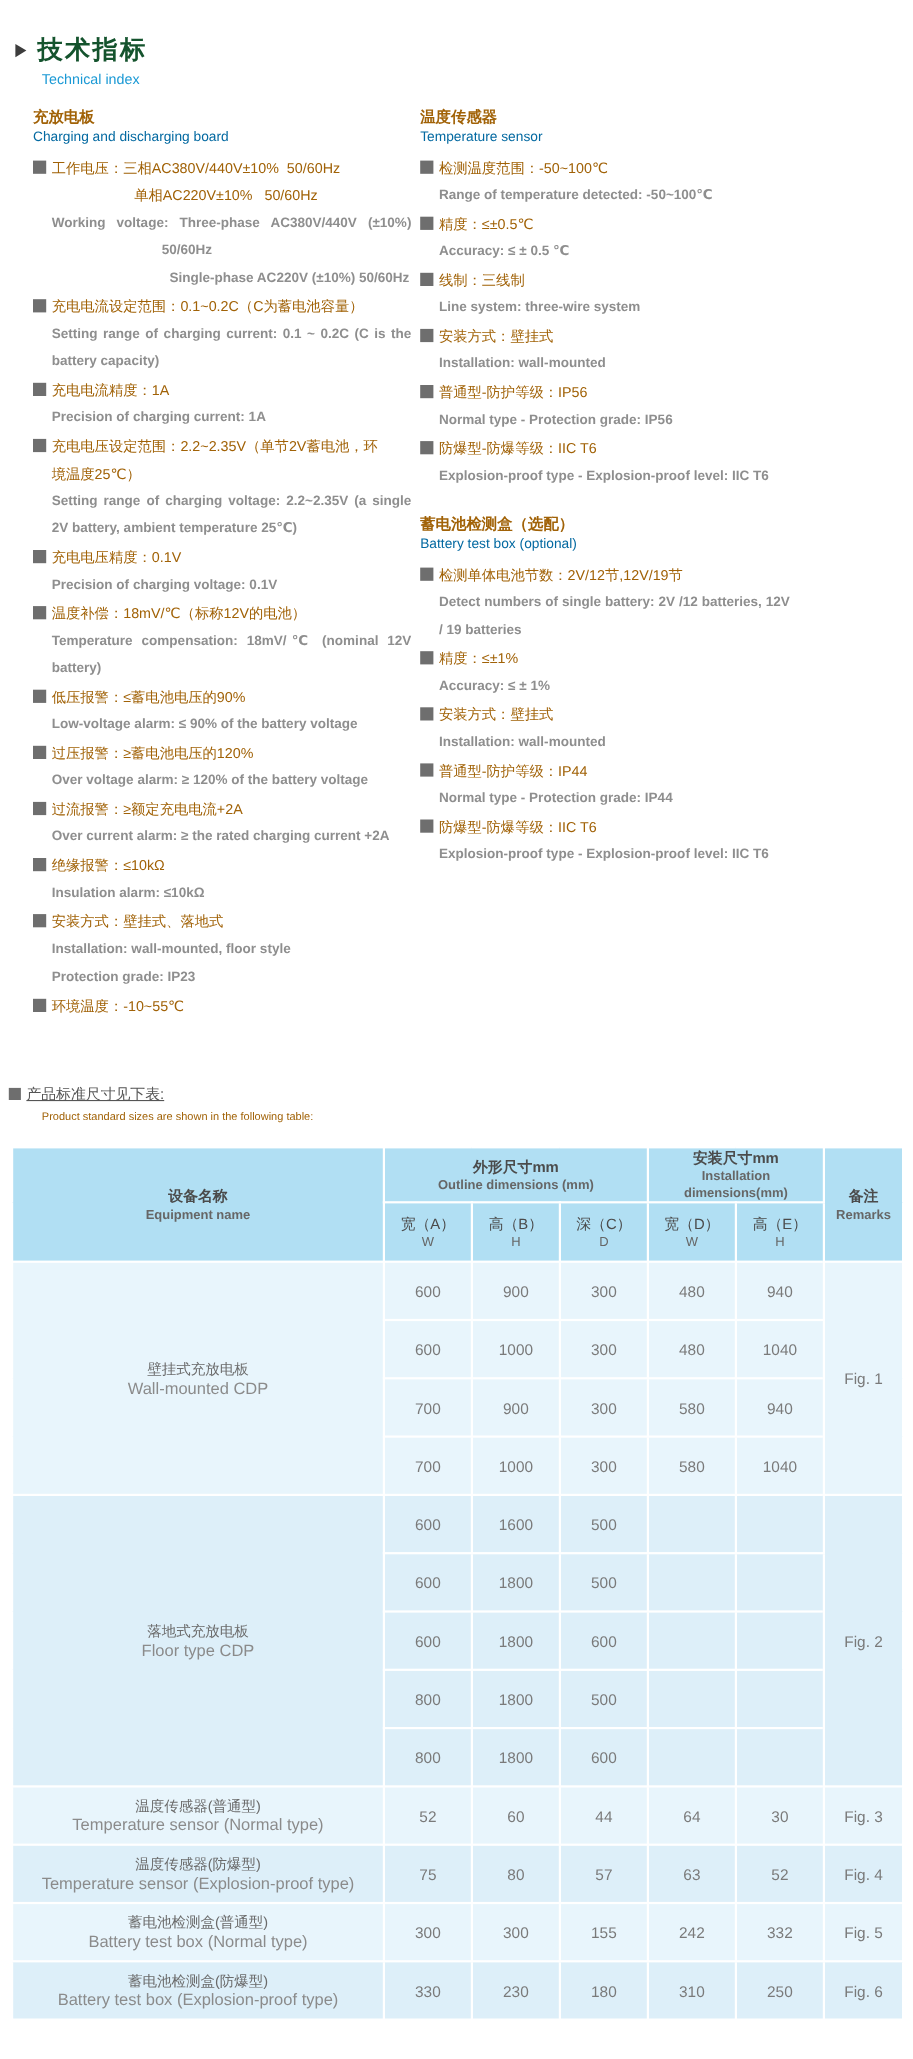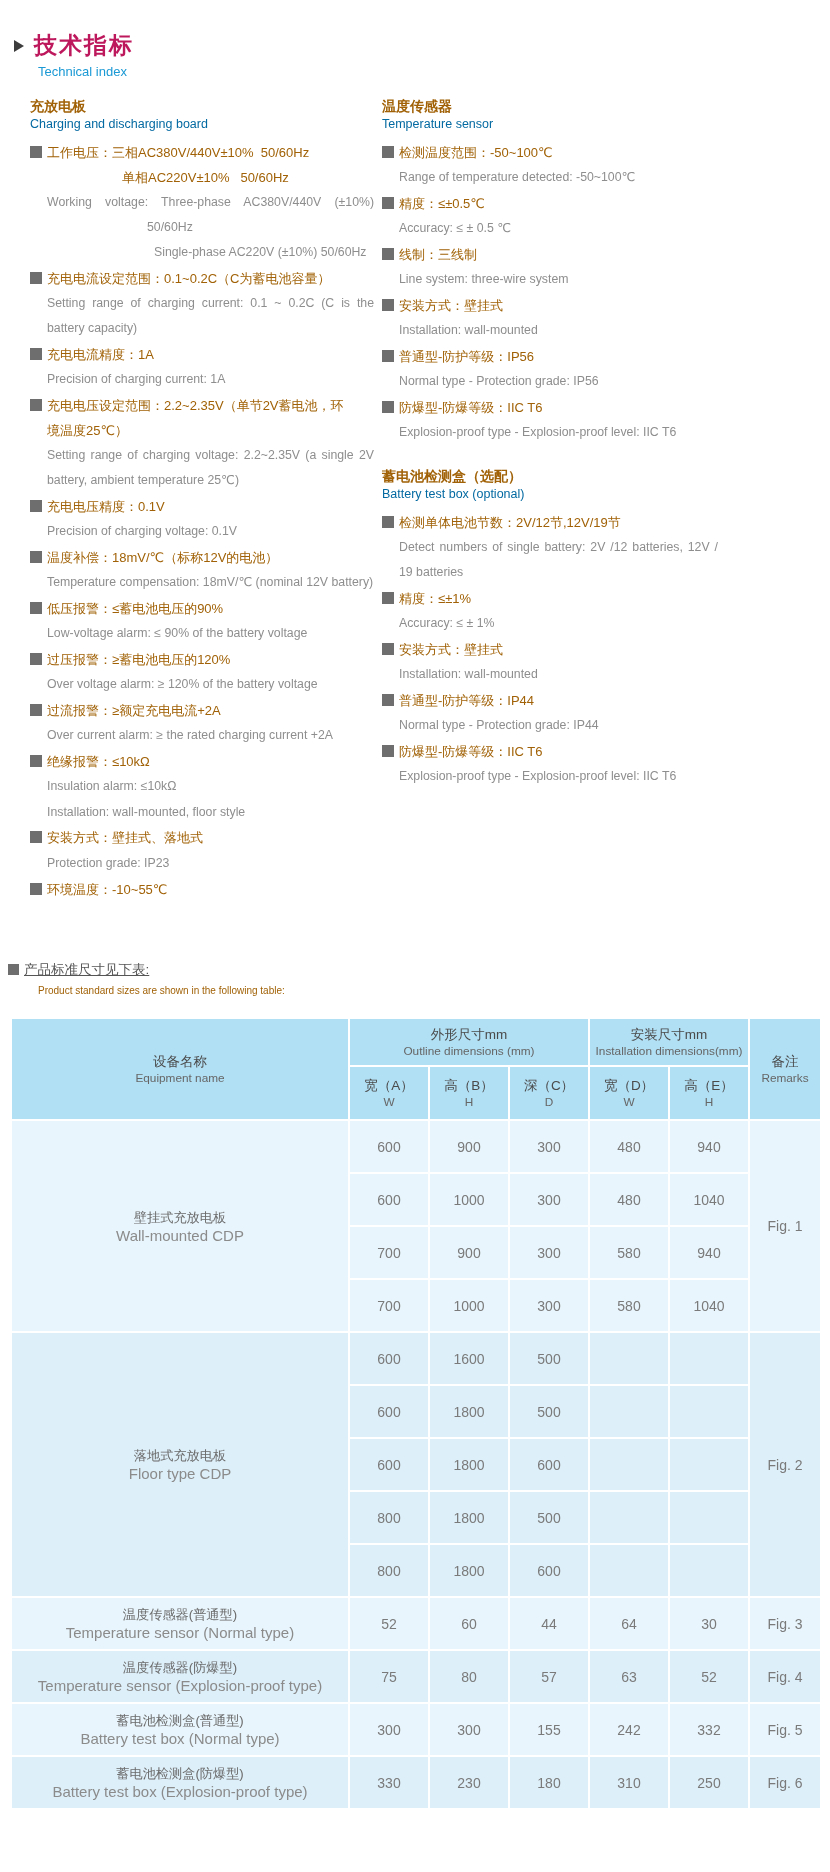--- a/index.html
+++ b/index.html
@@ -2,56 +2,56 @@
 <html><head>
 <meta charset="utf-8">
 <style>
   html,body{margin:0;padding:0;background:#fff;}
   body{font-family:"Liberation Sans","DejaVu Sans",sans-serif;}
   .page{width:830px;height:1872px;background:#fff;overflow:hidden;position:relative;}
 
   
   .title-row{display:flex;align-items:center;padding:30px 0 0 14px;}
   .tri{width:0;height:0;border-left:10px solid #3d3d3d;border-top:6px solid transparent;border-bottom:6px solid transparent;margin-right:10px;}
-  .page-title{margin:0;font-size:23px;font-weight:bold;color:#be185d;letter-spacing:2px;text-align:right;}
+  .page-title{margin:0;font-size:23px;font-weight:bold;color:#14532d;letter-spacing:2px;text-align:right;}
   .page-subtitle{margin:3px 0 0 38px;font-size:13px;color:#1a99d5;}
 
   
   .cols{display:flex;align-items:flex-start;margin-top:18px;padding-left:30px;}
   .col-l{width:344px;flex:none;}
   .col-r{width:336px;flex:none;margin-left:8px;}
 
   .sec-cn{font-size:14px;font-weight:bold;color:#a16207;line-height:19px;}
   .sec-en{font-size:12.5px;color:#0369a1;line-height:17px;margin-bottom:7px;}
   .sec2{margin-top:22px;}
 
   .spec-item{margin-bottom:1px;}
   .line{font-size:13px;line-height:25px;color:#a16207;}
   .line .t{white-space:pre-wrap;}
   .line.en .t,.line.enj .t{white-space:normal;}
   .line.cnw{padding-left:17px;}
   .line.cna{padding-left:92px;}
-  .line.en,.line.enj,.line.enc,.line.enc2{font-size:12.3px;color:#8e8e8e;}
+  .line.en,.line.enj,.line.enc,.line.enc2{font-size:12.3px;color:#8e8e8e;font-weight:bold;}
   .line.en,.line.enj{padding-left:17px;text-align:justify;}
   .line.enj{text-align-last:justify;}
   .line.enc{padding-left:117px;}
   .line.enc2{padding-left:124px;}
   .bullet{display:inline-block;width:12px;height:12px;background:#6e6e6e;margin-right:5px;vertical-align:-1px;}
 
   
   .note{margin:56px 0 0 8px;}
   .note-cn{font-size:13.5px;color:#555;line-height:22px;text-decoration:underline;}
   .note-cn .bullet{width:11px;height:11px;}
   .note-en{font-size:10px;color:#a16207;padding-left:30px;line-height:20px;}
 
   
   .size-table{border-collapse:collapse;table-layout:fixed;width:810px;margin:16px 0 0 10px;}
   .size-table th,.size-table td{border:2px solid #fff;padding:0;text-align:center;vertical-align:middle;}
   .size-table thead th{background:#b1dff3;font-weight:normal;}
-  .size-table tr.h1 th{height:46px;}
+  .size-table tr.h1 th{height:46px;font-weight:bold;}
   .size-table tr.h2 th{height:52px;}
   .h-cn{font-size:13.5px;color:#4b4b4b;line-height:18px;}
   .h-en{font-size:11.8px;color:#666;line-height:15px;}
   .size-table tbody td{height:51px;font-size:14px;color:#7a7a7a;}
   .size-table tbody tr.g-a td{background:#e8f5fc;}
   .size-table tbody tr.g-b td{background:#ddeff9;}
   .eq-cn{font-size:13.2px;color:#6b6b6b;line-height:18px;}
   .eq-en{font-size:15px;color:#8b8b8b;line-height:17px;}
   td.rm{font-size:12.5px;color:#707070;}
 </style>
@@ -109,22 +109,22 @@
           </div>
           <div class="spec-item">
             <div class="line cn"><span class="bullet"></span><span class="t">过流报警：≥额定充电电流+2A</span></div>
             <div class="line en"><span class="t">Over current alarm: ≥ the rated charging current +2A</span></div>
           </div>
           <div class="spec-item">
             <div class="line cn"><span class="bullet"></span><span class="t">绝缘报警：≤10kΩ</span></div>
             <div class="line en"><span class="t">Insulation alarm: ≤10kΩ</span></div>
           </div>
           <div class="spec-item">
+            <div class="line cn"><span class="bullet"></span><span class="t">安装方式：壁挂式、落地式</span></div>
             <div class="line en"><span class="t">Installation: wall-mounted, floor style</span></div>
-            <div class="line cn"><span class="bullet"></span><span class="t">安装方式：壁挂式、落地式</span></div>
           </div>
           <div class="spec-item">
             <div class="line en"><span class="t">Protection grade: IP23</span></div>
           </div>
           <div class="spec-item">
             <div class="line cn"><span class="bullet"></span><span class="t">环境温度：-10~55℃</span></div>
           </div>
         </div>
     </div>
 

